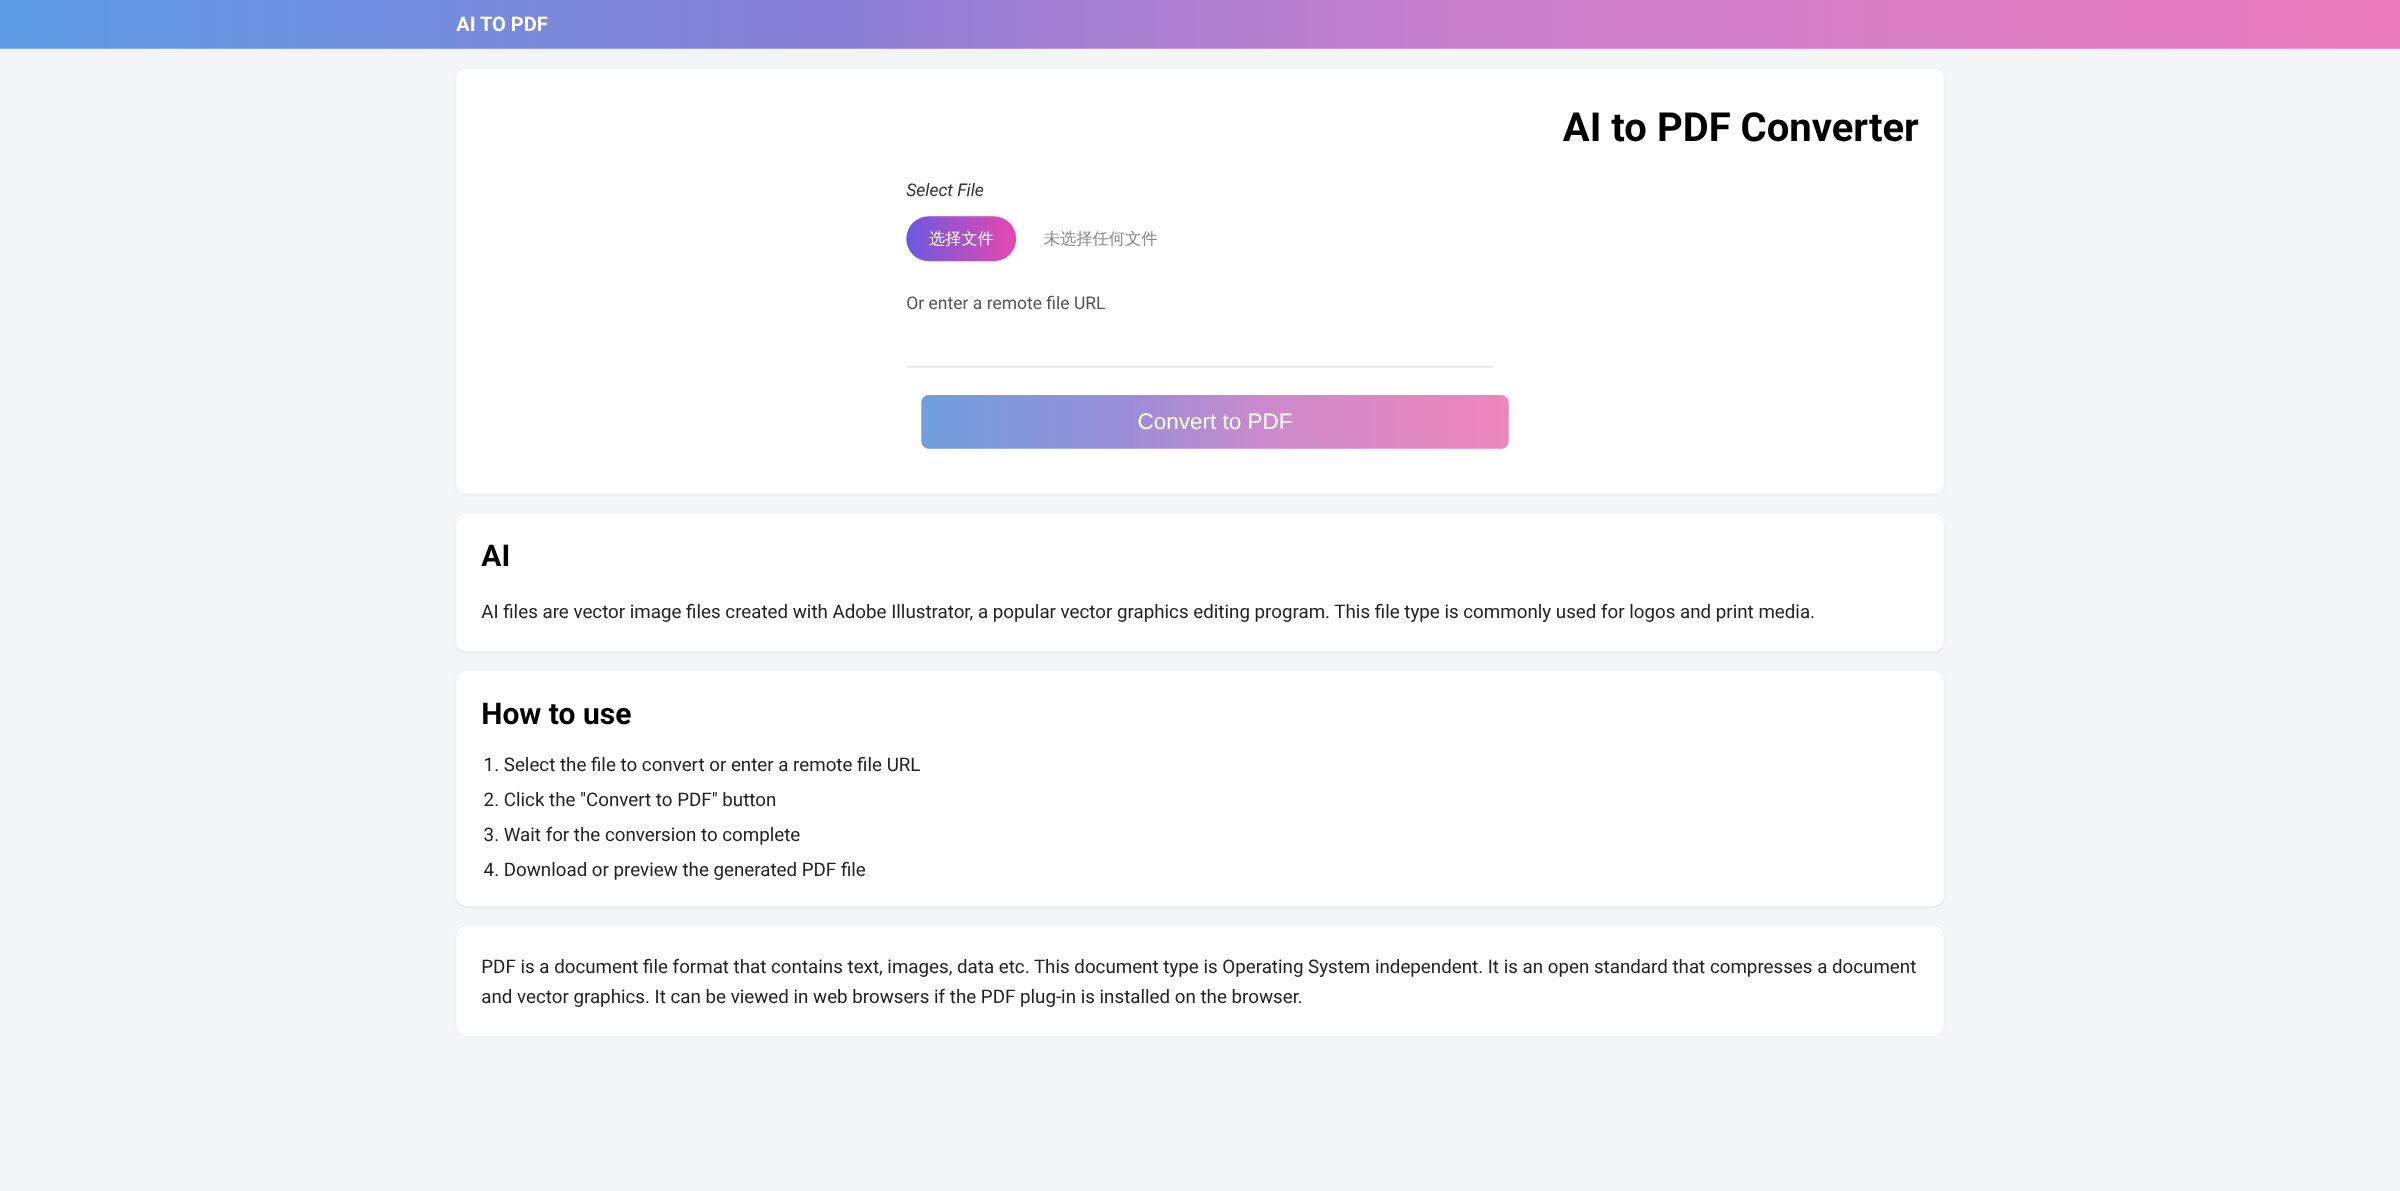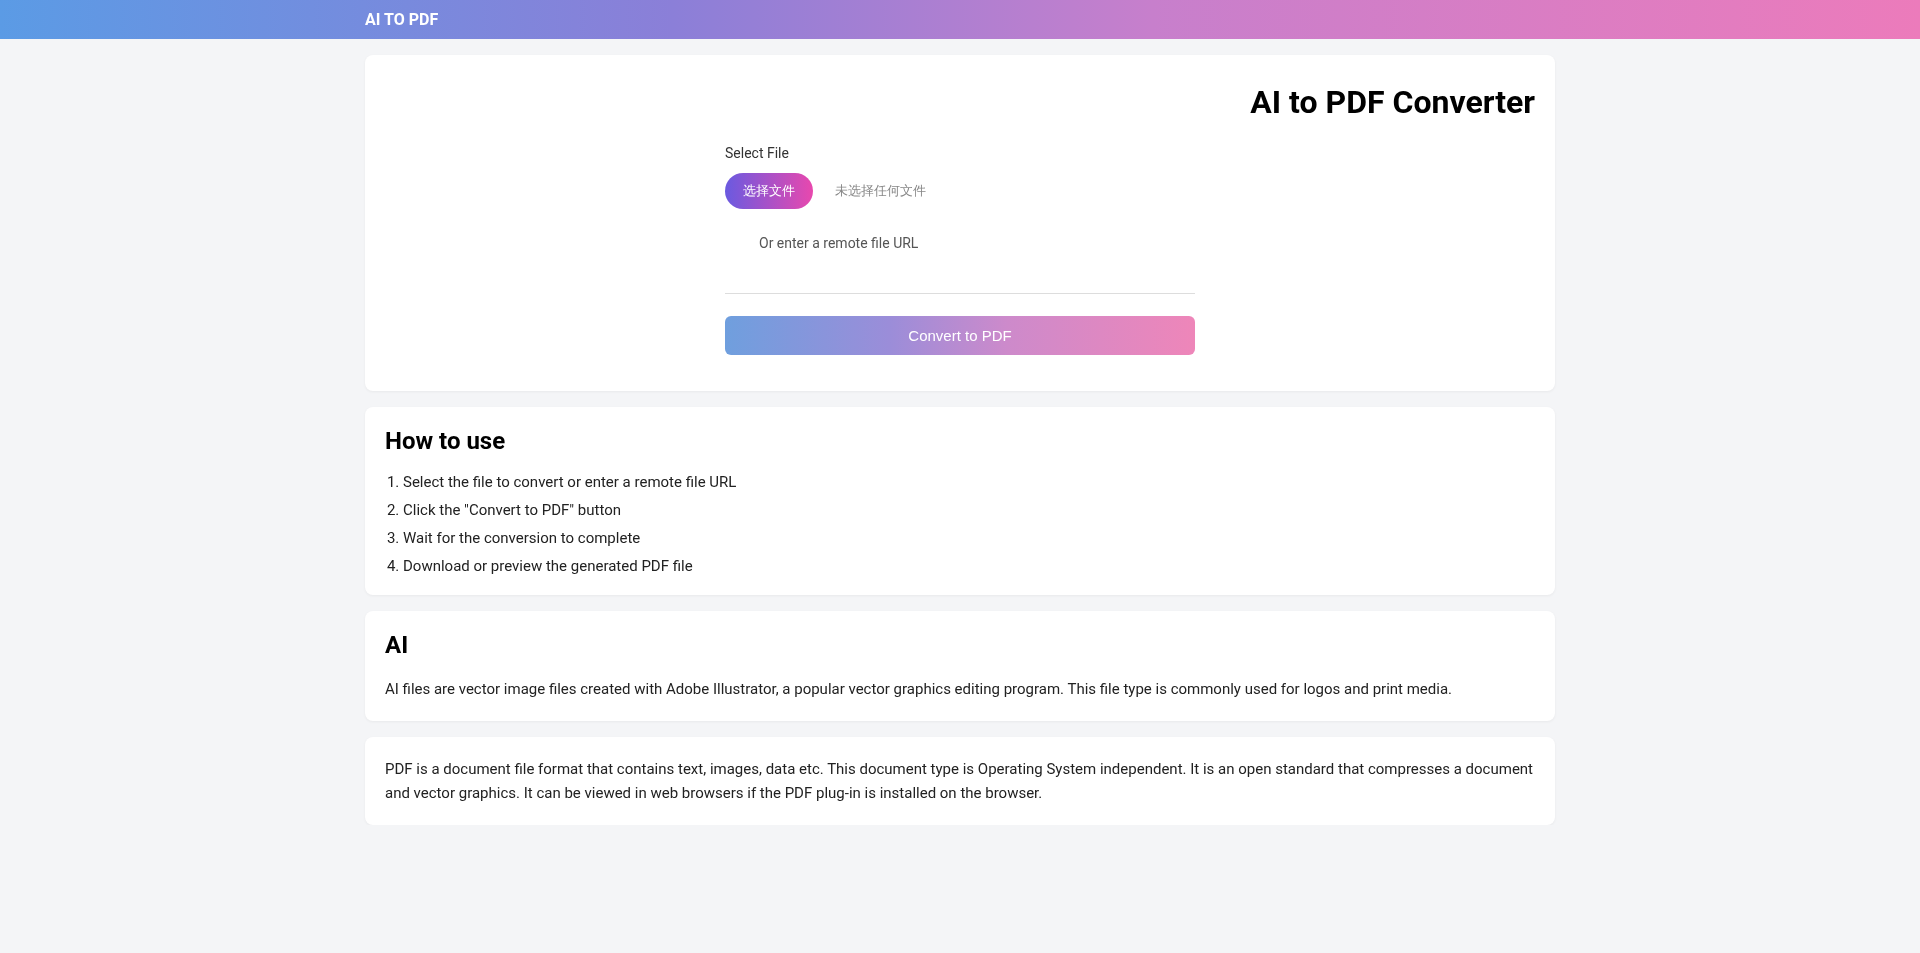--- a/index.html
+++ b/index.html
@@ -51,20 +51,21 @@
     }
     .form-area {
       max-width: 470px;
       margin: 0 auto;
     }
     .field-label {
       font-size: 14px;
       color: #333;
       margin-bottom: 12px;
       display: block;
+      font-style: italic;
     }
     .file-row {
       display: flex;
       align-items: center;
       gap: 22px;
       margin-bottom: 26px;
     }
     .file-button {
       background: linear-gradient(90deg, #6A5AE0 0%, #E848AE 100%);
       color: #fff;
@@ -75,41 +76,41 @@
       cursor: pointer;
     }
     .file-status {
       font-size: 13px;
       color: #888;
     }
     .or-label {
       font-size: 14px;
       color: #555;
       margin-bottom: 10px;
-      margin-left: 34px;
     }
     .url-input {
       width: 100%;
       border: none;
       border-bottom: 1px solid #ddd;
       padding: 8px 0;
       font-size: 14px;
       outline: none;
       background: transparent;
       margin-bottom: 22px;
     }
     .convert-button {
       width: 100%;
       background: linear-gradient(90deg, #6F9FDE 0%, #9B8DD9 35%, #CD8ACB 60%, #EE86B9 100%);
       color: #fff;
       border: none;
       border-radius: 6px;
       padding: 11px 15px;
-      font-size: 15px;
+      font-size: 18px;
       cursor: pointer;
+      margin-left: 12px;
     }
     .section-title {
       font-size: 24px;
       font-weight: 700;
       color: #000;
       margin-bottom: 18px;
     }
     .steps-list {
       list-style: decimal;
       padding-left: 18px;
@@ -147,31 +148,31 @@
         <button class="file-button">选择文件</button>
         <span class="file-status">未选择任何文件</span>
       </div>
       <div class="or-label">Or enter a remote file URL</div>
       <input type="text" class="url-input" value="" style="">
       <button class="convert-button">Convert to PDF</button>
     </div>
   </div>
 
   <div class="card">
+    <h2 class="section-title">AI</h2>
+    <p class="desc-text">AI files are vector image files created with Adobe Illustrator, a popular vector graphics editing program. This file type is commonly used for logos and print media.</p>
+  </div>
+
+  <div class="card">
     <h2 class="section-title">How to use</h2>
     <ol class="steps-list">
       <li>Select the file to convert or enter a remote file URL</li>
       <li>Click the "Convert to PDF" button</li>
       <li>Wait for the conversion to complete</li>
       <li>Download or preview the generated PDF file</li>
     </ol>
   </div>
 
   <div class="card">
-    <h2 class="section-title">AI</h2>
-    <p class="desc-text">AI files are vector image files created with Adobe Illustrator, a popular vector graphics editing program. This file type is commonly used for logos and print media.</p>
-  </div>
-
-  <div class="card">
     <p class="desc-text">PDF is a document file format that contains text, images, data etc. This document type is Operating System independent. It is an open standard that compresses a document and vector graphics. It can be viewed in web browsers if the PDF plug-in is installed on the browser.</p>
   </div>
 
 </div>
 
 </body></html>

